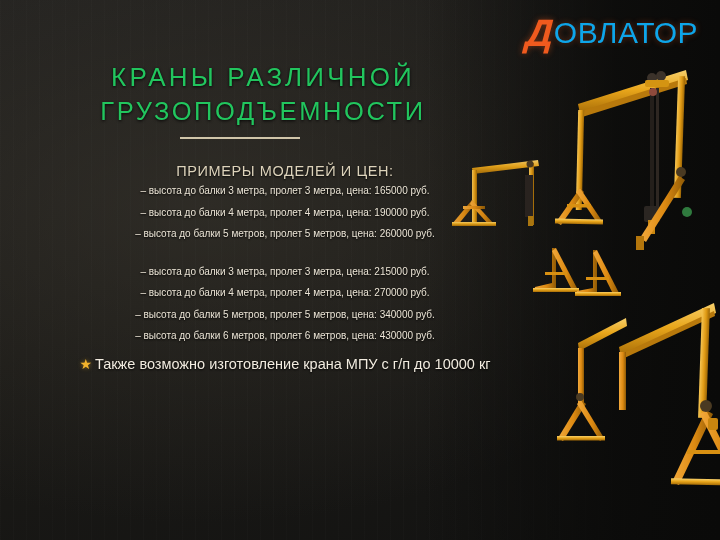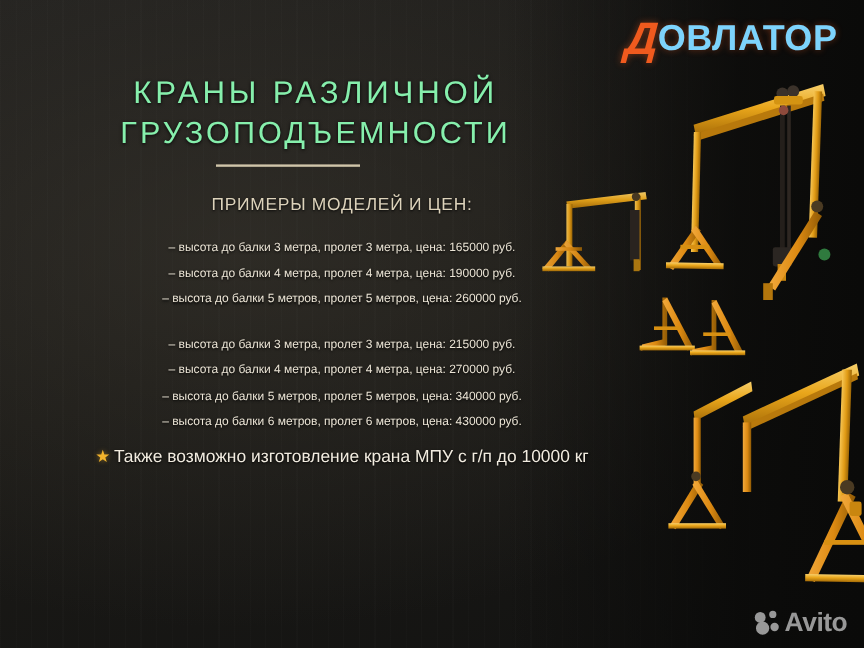--- a/index.html
+++ b/index.html
@@ -63,37 +63,37 @@
     font-weight: bold;
     font-style: italic;
     color: #f05a1e;
     letter-spacing: -1px;
     text-shadow: 0 0 6px rgba(240,90,30,0.45);
     transform: skewX(-4deg);
     margin-right: 1px;
   }
   .logo-rest {
     font-size: 30px;
-    font-weight: bold;
-    color: #7dd3fc;
+    font-weight: normal;
+    color: #0ea5e9;
     letter-spacing: 0.5px;
     text-shadow: 0 0 6px rgba(240,90,30,0.4);
   }
 
   
   .headline {
     position: absolute;
     left: 0;
     top: 60px;
     width: 480px;
     text-align: center;
     z-index: 5;
   }
   .headline-line {
-    color: #86efac;
+    color: #22c55e;
     font-size: 26px;
     letter-spacing: 3.2px;
     line-height: 34px;
     white-space: nowrap;
     text-shadow: 0 1px 3px rgba(0,0,0,0.9);
     padding-left: 46px;
   }
   .headline-line.l2 { font-size: 25.5px; letter-spacing: 2.6px; }
   .divider {
     width: 120px;
@@ -109,21 +109,21 @@
     left: 0;
     top: 163px;
     width: 570px;
     text-align: center;
     z-index: 5;
   }
   .subhead {
     color: #ddd3bb;
     font-size: 14.5px;
     letter-spacing: 0.6px;
-    margin-bottom: 17px;
+    margin-bottom: 1px;
     text-shadow: 0 1px 2px rgba(0,0,0,0.9);
   }
   .grp-title {
     color: #f2ece0;
     font-size: 14.5px;
     margin-bottom: 2px;
     text-shadow: 0 1px 2px rgba(0,0,0,0.9);
   }
   .star {
     color: #f2b32c;
@@ -323,23 +323,14 @@
     </div>
 
     <div class="bottom-block">
       <div class="bottom-note">
         <span class="star">★</span><span>Также возможно изготовление крана МПУ с г/п до 10000 кг</span>
       </div>
     </div>
 
   </div>
 
-  <div class="avito">
-    <span class="avito-dots">
-      <i class="d1"></i>
-        <i class="d2"></i>
-        <i class="d3"></i>
-        <i class="d4"></i>
-    </span>
-    <span class="avito-word">Avito</span>
-  </div>
 
 </div>
 
 </body></html>

